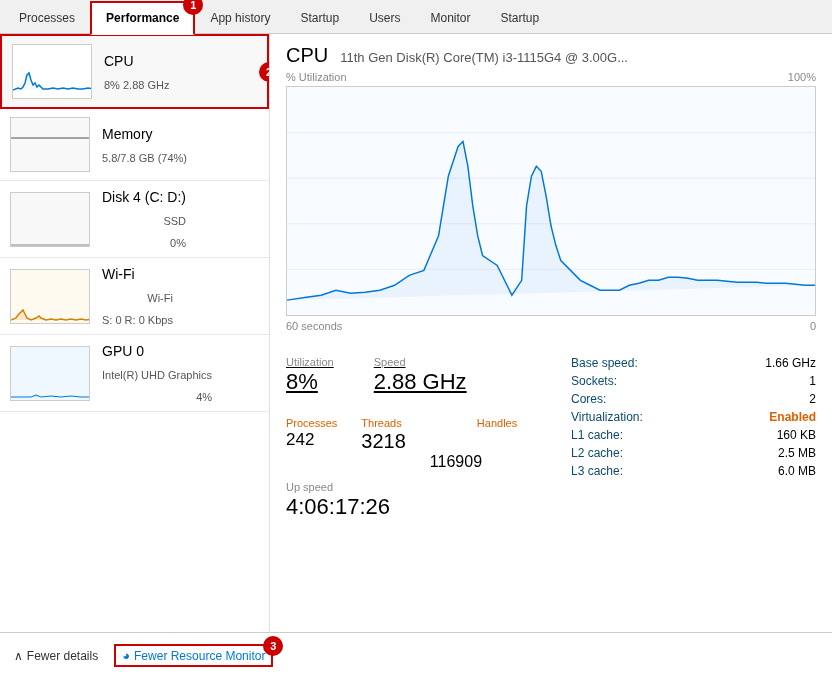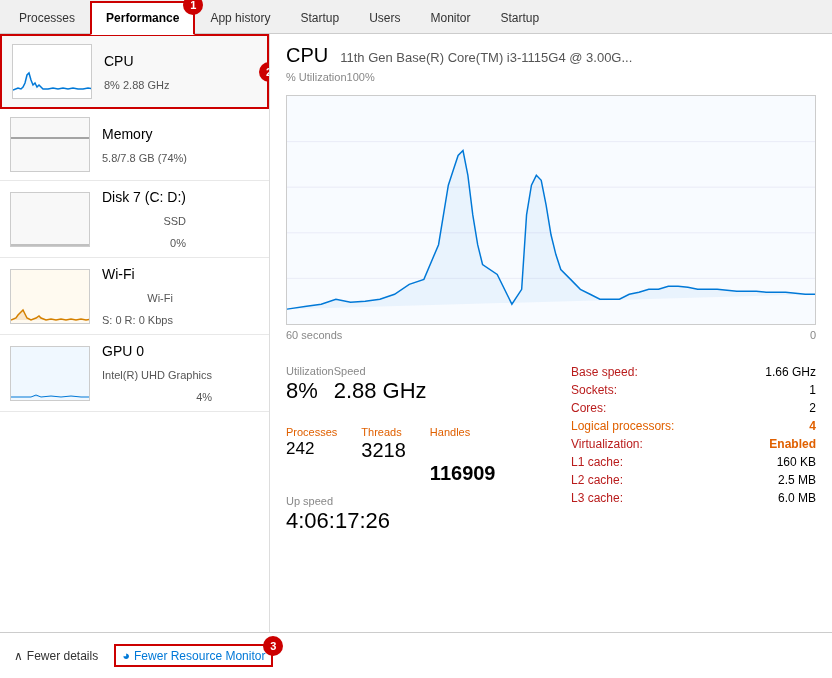--- a/index.html
+++ b/index.html
@@ -105,24 +105,24 @@
       font-size: 20px;
       font-weight: 300;
       color: #000;
     }
     .cpu-model {
       font-size: 13px;
       color: #555;
     }
     .chart-label-row {
       display: flex;
-      justify-content: flex-start;
+      justify-content: space-between;
       font-size: 11px;
       color: #888;
-      margin-bottom: 12px;
+      margin-bottom: 3px;
     }
     .cpu-chart-container {
       border: 1px solid #ccc;
       background: #f8fbff;
       height: 230px;
       position: relative;
       overflow: hidden;
       margin-bottom: 4px;
     }
     .chart-time-row {
@@ -138,21 +138,21 @@
       grid-template-columns: 1fr 1fr;
       gap: 0;
     }
     .stats-left { }
     .stats-right { padding-left: 20px; }
     .stat-block { margin-bottom: 12px; }
     .stat-label { font-size: 11px; color: #888; margin-bottom: 1px; }
     .stat-value { font-size: 22px; font-weight: 300; color: #000; }
     .stat-item .stat-label { font-size: 11px; color: #e06000; }
     .info-row { display: flex; justify-content: space-between; margin-bottom: 4px; }
-    .info-key { color: #b91c1c; min-width: 140px; }
+    .info-key { color: #0c4a6e; min-width: 140px; }
     .info-val { color: #000; font-weight: 400; }
     .info-val.accent { color: #e06000; font-weight: 600; }
     
     .footer {
       height: 46px;
       border-top: 1px solid #ccc;
       display: flex;
       align-items: center;
       padding: 0 14px;
       gap: 16px;
@@ -252,21 +252,21 @@
         </div>
       </div>
 
       <div class="sidebar-item">
         <div class="item-chart" style="background:#f8f8f8;">
           <svg width="80" height="55" viewBox="0 0 80 55">
             <polyline points="0,52 80,52" fill="none" stroke="#888" stroke-width="1"></polyline>
           </svg>
         </div>
         <div class="item-info">
-          <span class="item-name">Disk 7 (C: D:)</span>
+          <span class="item-name">Disk 4 (C: D:)</span>
           <span class="item-detail">SSD</span>
           <span class="item-detail">0%</span>
         </div>
       </div>
 
       <div class="sidebar-item">
         <div class="item-chart" style="background:#fffaf0;">
           <svg width="80" height="55" viewBox="0 0 80 55">
             <polyline points="0,50 5,48 7,45 10,42 12,40 14,44 16,48 20,50 25,48 28,46 30,48 35,50 40,49 45,50 50,49 55,50 60,49 65,50 70,49 75,50 80,49" fill="rgba(212,128,0,0.15)" stroke="#d48000" stroke-width="1.5"></polyline>
           </svg>
@@ -290,21 +290,21 @@
           <span class="item-detail">4%</span>
         </div>
       </div>
 
     </div>
 
     <div class="right-panel">
 
       <div class="cpu-title">
         <span class="cpu-name">CPU</span>
-        <span class="cpu-model">11th Gen Base(R) Core(TM) i3-1115G4 @ 3.00G...</span>
+        <span class="cpu-model">11th Gen Disk(R) Core(TM) i3-1115G4 @ 3.00G...</span>
       </div>
 
       <div class="chart-label-row">
         <span>% Utilization</span>
         <span>100%</span>
       </div>
 
       <div class="cpu-chart-container">
         <svg width="100%" height="100%" viewBox="0 0 540 230" preserveAspectRatio="none">
 
@@ -318,43 +318,43 @@
       </div>
 
       <div class="chart-time-row">
         <span>60 seconds</span>
         <span>0</span>
       </div>
 
       <div class="stats-grid">
         <div class="stats-left">
 
-          <div style="display:flex; margin-bottom:10px;">
+          <div style="display:flex; gap:40px; margin-bottom:10px;text-decoration:underline;">
             <div class="stat-block">
               <div class="stat-label">Utilization</div>
               <div class="stat-value">8%</div>
             </div>
             <div class="stat-block">
               <div class="stat-label">Speed</div>
               <div class="stat-value">2.88 GHz</div>
             </div>
           </div>
 
           <div style="display:flex; gap:24px; margin-bottom:10px;">
             <div class="stat-item">
               <div class="stat-label" style="color:#e06000;">Processes</div>
               <div style="font-size:17px; font-weight:300;">242</div>
             </div>
             <div class="stat-item">
               <div class="stat-label" style="color:#e06000;">Threads</div>
               <div style="font-size:20px; font-weight:300;">3218</div>
             </div>
             <div class="stat-item">
-              <div class="stat-label" style="color:#e06000;">Handles</div>
-              <div style="font-size:20px; font-weight:700;margin-top:24px;">116909</div>
+              <div class="stat-label" style="color:#e06000;margin-left:47px;">Handles</div>
+              <div style="font-size:16px; font-weight:400;margin-top:24px;">116909</div>
             </div>
           </div>
 
           <div class="stat-block">
             <div class="stat-label">Up speed</div>
             <div style="font-size:22px; font-weight:300;">4:06:17:26</div>
           </div>
         </div>
 
         <div class="stats-right">
@@ -362,24 +362,20 @@
             <span class="info-key">Base speed:</span>
             <span class="info-val">1.66 GHz</span>
           </div>
           <div class="info-row">
             <span class="info-key">Sockets:</span>
             <span class="info-val">1</span>
           </div>
           <div class="info-row">
             <span class="info-key">Cores:</span>
             <span class="info-val">2</span>
-          </div>
-          <div class="info-row">
-            <span class="info-key accent" style="color:#e06000;">Logical processors:</span>
-            <span class="info-val accent">4</span>
           </div>
           <div class="info-row">
             <span class="info-key">Virtualization:</span>
             <span class="info-val accent">Enabled</span>
           </div>
           <div class="info-row">
             <span class="info-key">L1 cache:</span>
             <span class="info-val">160 KB</span>
           </div>
           <div class="info-row">

